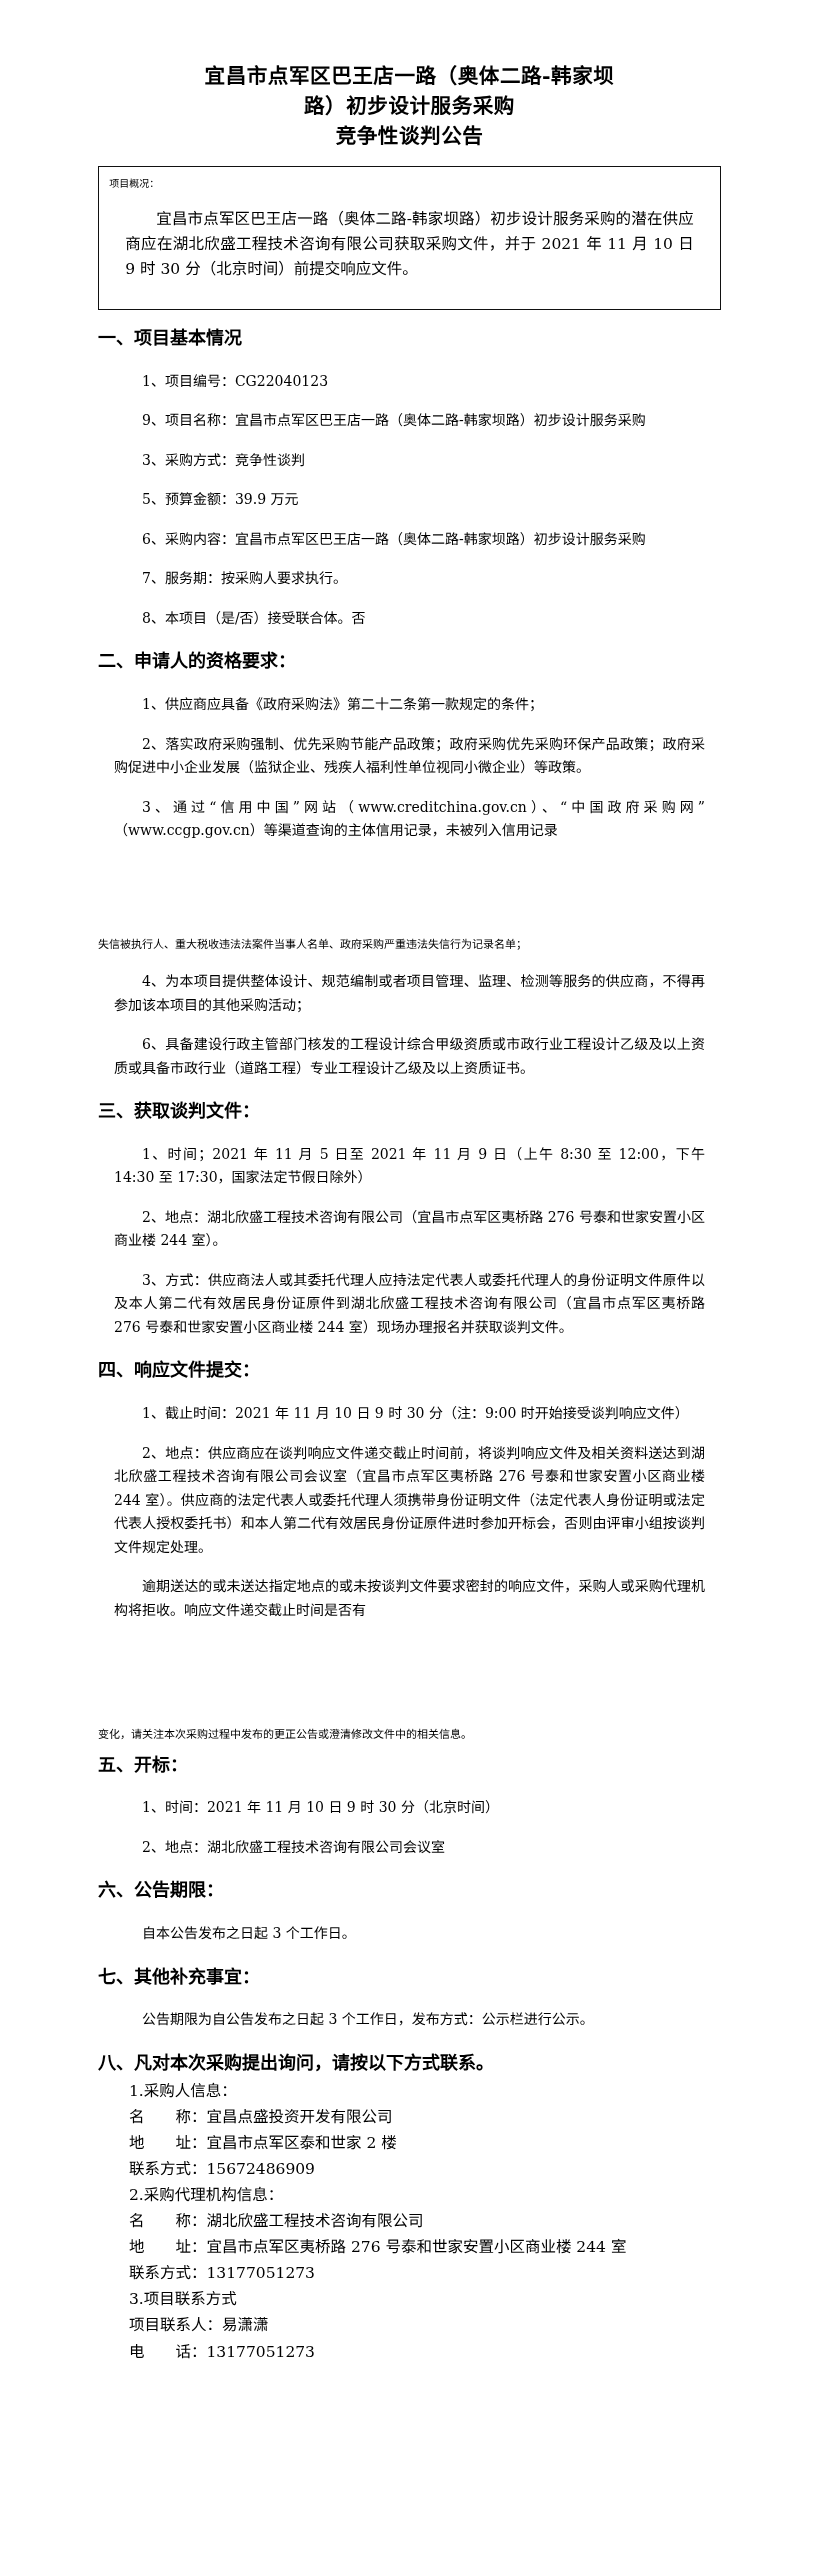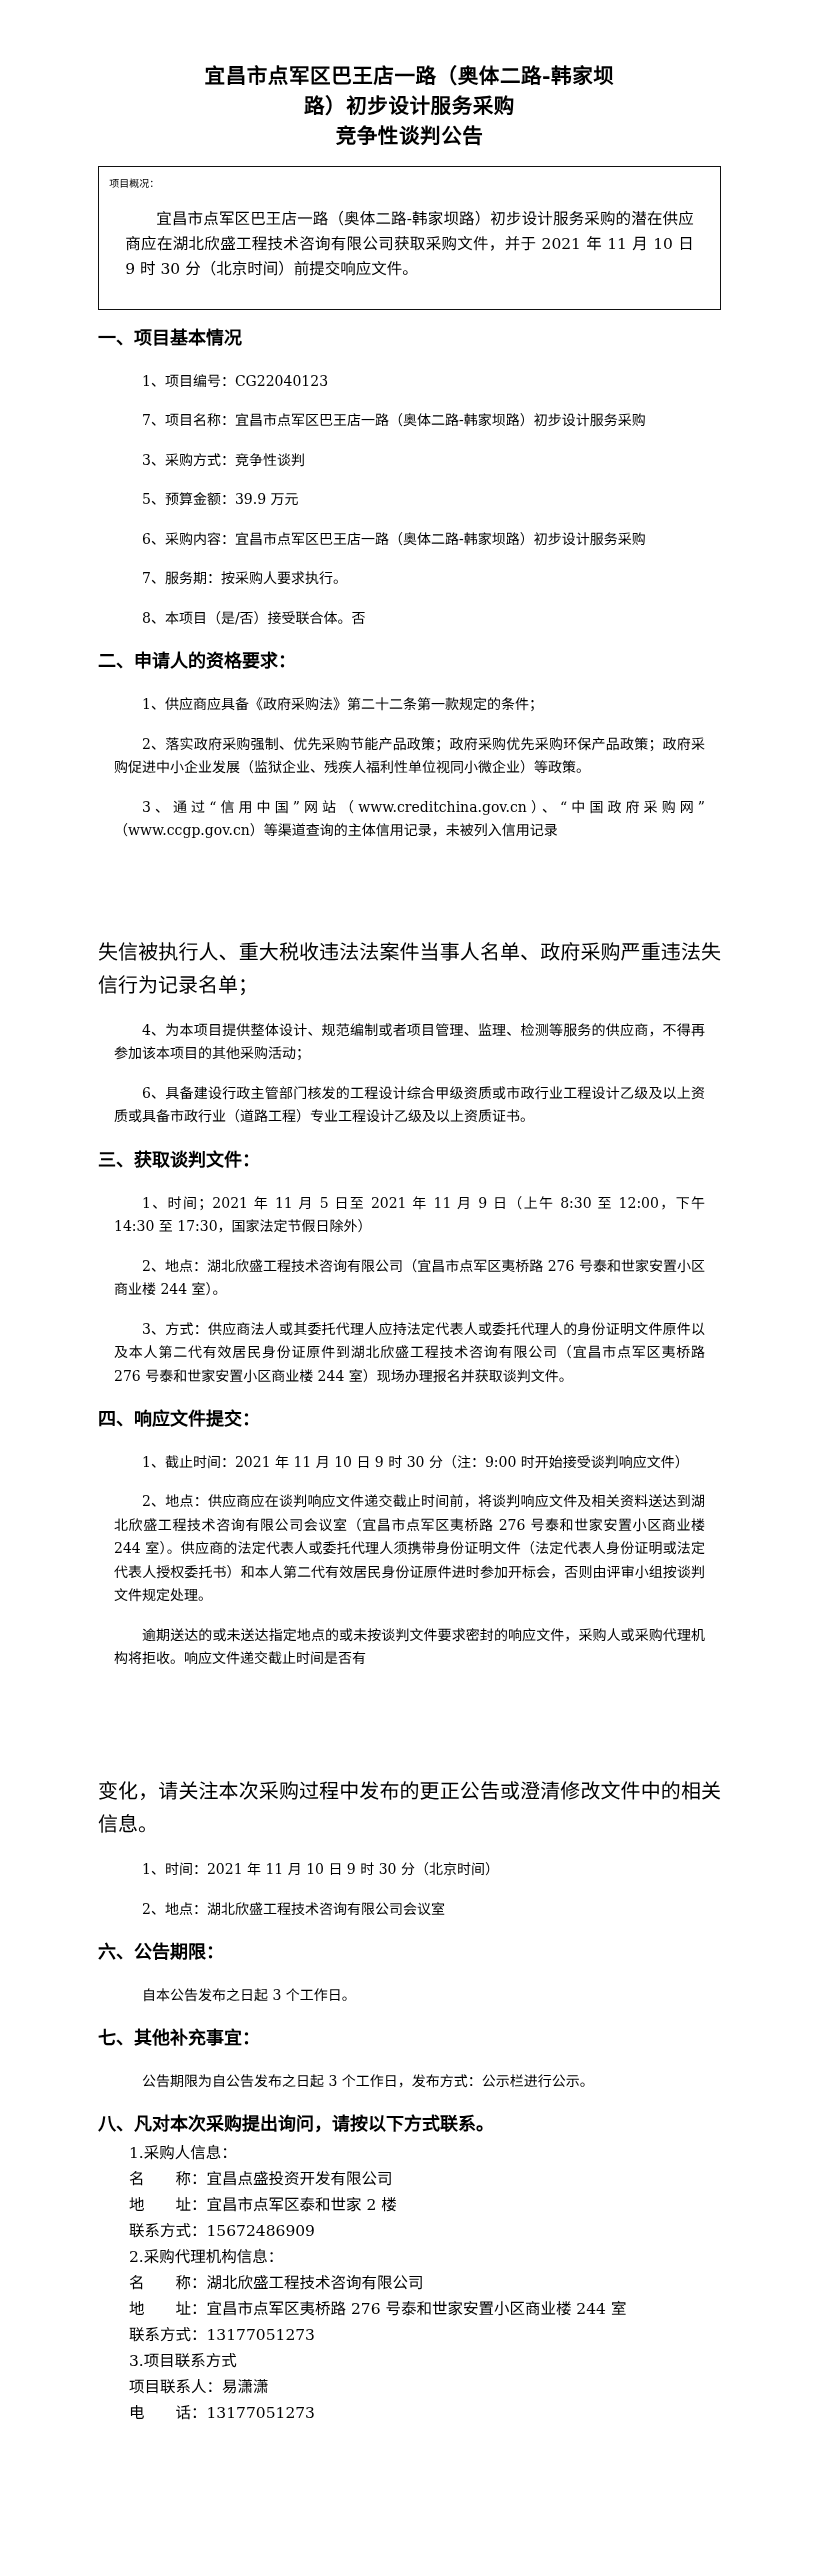--- a/index.html
+++ b/index.html
@@ -62,21 +62,21 @@
     margin: 5.2px 0 0 0;
   }
   p.item {
     font-size: 14px;
     line-height: 1.68;
     margin: 16px;
     text-align: justify;
     text-indent: 2em;
   }
   p.plain {
-    font-size: 20px;
+    font-size: 11px;
     line-height: 1.68;
     margin: 0;
     text-align: justify;
     text-indent: 0;
   }
   .gap-m { height: 77px; }
   .gap-l { height: 88px; }
   .contact-block p {
     font-size: 15.5px;
     line-height: 1.68;
@@ -96,21 +96,21 @@
       <span class="title-line">竞争性谈判公告</span>
     </h1>
 
     <div class="overview-box">
       <p class="overview-heading">项目概况：</p>
       <p class="overview-body">宜昌市点军区巴王店一路（奥体二路-韩家坝路）初步设计服务采购的潜在供应商应在湖北欣盛工程技术咨询有限公司获取采购文件，并于 2021 年 11 月 10 日 9 时 30 分（北京时间）前提交响应文件。</p>
     </div>
 
     <p class="sec-heading">一、项目基本情况</p>
     <p class="item">1、项目编号：CG22040123</p>
-    <p class="item">7、项目名称：宜昌市点军区巴王店一路（奥体二路-韩家坝路）初步设计服务采购</p>
+    <p class="item">9、项目名称：宜昌市点军区巴王店一路（奥体二路-韩家坝路）初步设计服务采购</p>
     <p class="item">3、采购方式：竞争性谈判</p>
     <p class="item">5、预算金额：39.9 万元</p>
     <p class="item">6、采购内容：宜昌市点军区巴王店一路（奥体二路-韩家坝路）初步设计服务采购</p>
     <p class="item">7、服务期：按采购人要求执行。</p>
     <p class="item">8、本项目（是/否）接受联合体。否</p>
 
     <p class="sec-heading">二、申请人的资格要求：</p>
     <p class="item">1、供应商应具备《政府采购法》第二十二条第一款规定的条件；</p>
     <p class="item">2、落实政府采购强制、优先采购节能产品政策；政府采购优先采购环保产品政策；政府采购促进中小企业发展（监狱企业、残疾人福利性单位视同小微企业）等政策。</p>
     <p class="item">3、通过“信用中国”网站（www.creditchina.gov.cn）、“中国政府采购网”（www.ccgp.gov.cn）等渠道查询的主体信用记录，未被列入信用记录</p>
@@ -128,20 +128,21 @@
 
     <p class="sec-heading">四、响应文件提交：</p>
     <p class="item">1、截止时间：2021 年 11 月 10 日 9 时 30 分（注：9:00 时开始接受谈判响应文件）</p>
     <p class="item">2、地点：供应商应在谈判响应文件递交截止时间前，将谈判响应文件及相关资料送达到湖北欣盛工程技术咨询有限公司会议室（宜昌市点军区夷桥路 276 号泰和世家安置小区商业楼 244 室）。供应商的法定代表人或委托代理人须携带身份证明文件（法定代表人身份证明或法定代表人授权委托书）和本人第二代有效居民身份证原件进时参加开标会，否则由评审小组按谈判文件规定处理。</p>
     <p class="item">逾期送达的或未送达指定地点的或未按谈判文件要求密封的响应文件，采购人或采购代理机构将拒收。响应文件递交截止时间是否有</p>
 
     <div class="gap-l"></div>
 
     <p class="plain">变化，请关注本次采购过程中发布的更正公告或澄清修改文件中的相关信息。</p>
 
+    <p class="sec-heading">五、开标：</p>
     <p class="item">1、时间：2021 年 11 月 10 日 9 时 30 分（北京时间）</p>
     <p class="item">2、地点：湖北欣盛工程技术咨询有限公司会议室</p>
 
     <p class="sec-heading">六、公告期限：</p>
     <p class="item">自本公告发布之日起 3 个工作日。</p>
 
     <p class="sec-heading">七、其他补充事宜：</p>
     <p class="item">公告期限为自公告发布之日起 3 个工作日，发布方式：公示栏进行公示。</p>
 
     <p class="sec-heading">八、凡对本次采购提出询问，请按以下方式联系。</p>

